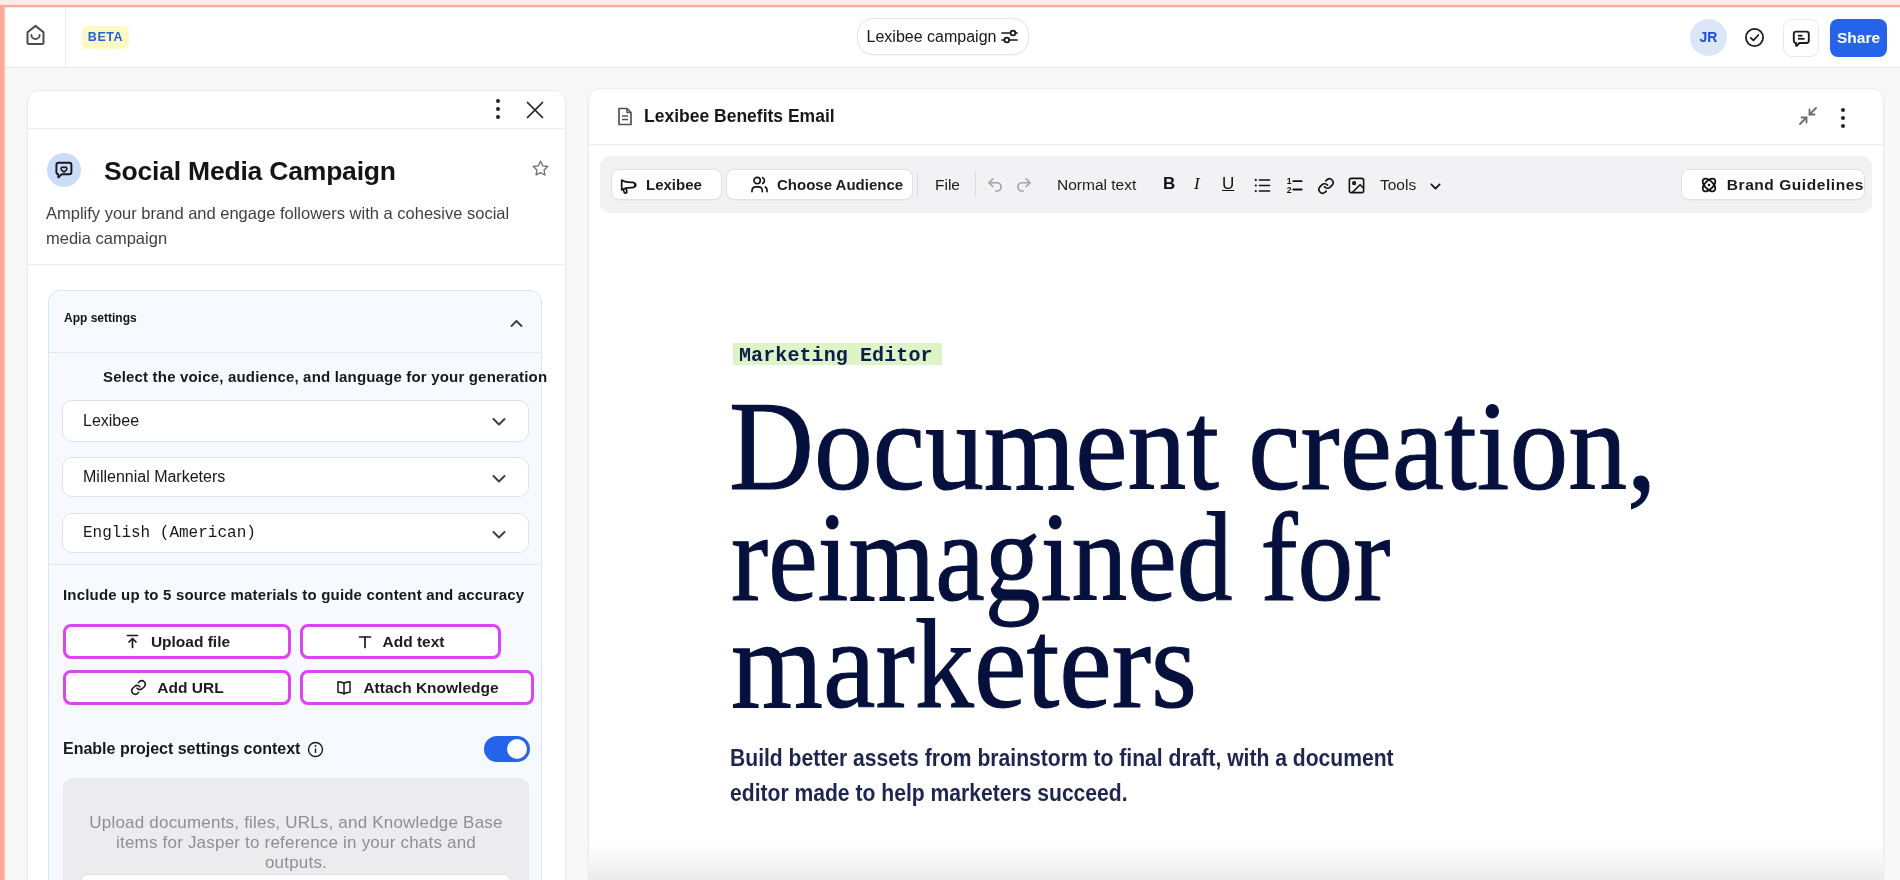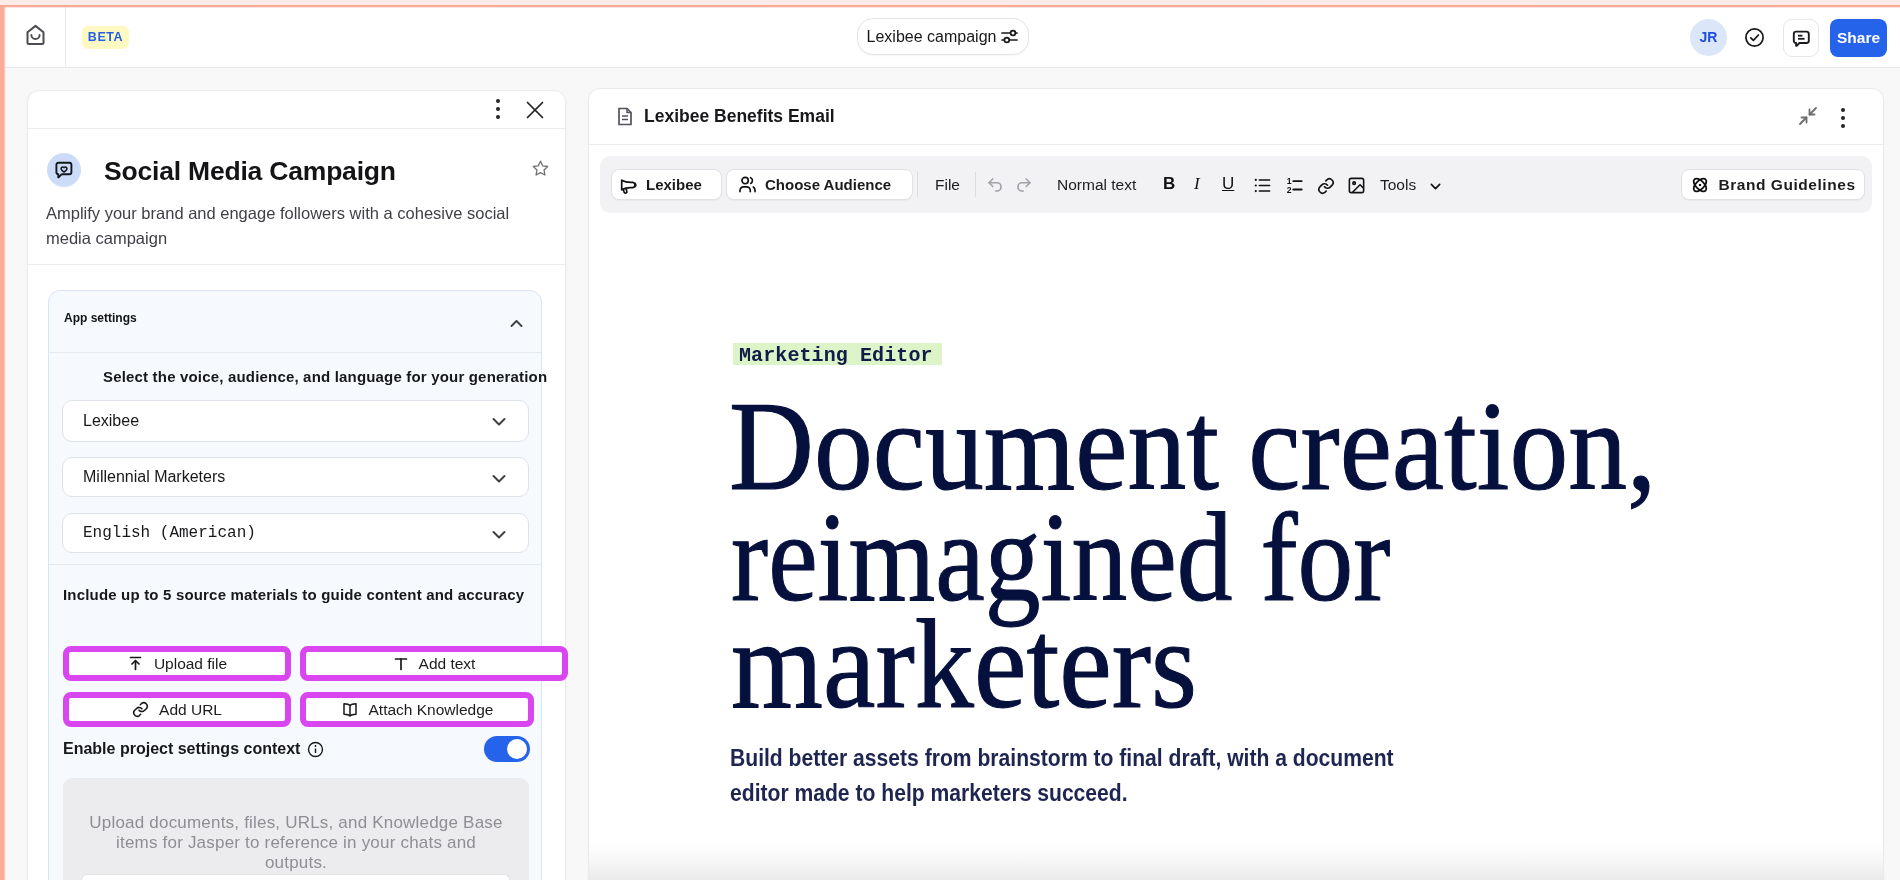--- a/index.html
+++ b/index.html
@@ -50,48 +50,48 @@
   .lbl { font-size:15px; font-weight:bold; color:#18181b; }
   #lbl1 { left:63px; top:368px; letter-spacing:0.18px;margin-left:40px; }
   .sel { position:absolute; left:62px; width:467px; height:42px; background:#fff; border:1px solid #dfe2e8; border-radius:10px;
     font-size:16px; color:#18181b; display:flex; align-items:center; padding-left:20px; }
   .sel svg { position:absolute; right:19px; top:11px; }
   #sel1 { top:400px; }
   #sel2 { top:457px; height:40px; }
   #sel3 { top:513px; height:40px;font-family:Liberation Mono, monospace; }
   #card-div2 { left:48px; top:564px; width:493px; height:1px; background:#e5eaf1; }
   #lbl2 { left:63px; top:586px; letter-spacing:0.18px; }
-  .srcbtn { position:absolute; height:35px; background:#fff; border:6px solid #d946ef; border-radius:8px;
-    font-size:15.5px; font-weight:400; color:#1c1c1f; display:flex; align-items:center; justify-content:center; gap:10px;margin-top:22px; }
+  .srcbtn { position:absolute; height:35px; background:#fff; border:3px solid #d946ef; border-radius:8px;
+    font-size:15.5px; font-weight:700; color:#1c1c1f; display:flex; align-items:center; justify-content:center; gap:10px; }
   #b-upload { left:63px; top:624px; width:228px; }
-  #b-addtext { left:300px; top:624px; width:268px; }
+  #b-addtext { left:300px; top:624px; width:201px; }
   #b-addurl { left:63px; top:670px; width:228px; }
   #b-attach { left:300px; top:670px; width:234px; }
   #lbl3 { left:63px; top:740px; font-size:16px; font-weight:600; color:#18181b; display:flex; align-items:center; gap:7px;}
   #toggle { left:484px; top:736px; width:46px; height:26px; background:#2563eb; border-radius:13px; }
   #toggle::after { content:""; position:absolute; right:3px; top:3px; width:20px; height:20px; border-radius:50%; background:#fff; }
   #graybox { left:63px; top:778px; width:466px; height:120px; background:#ececee; border-radius:9px; }
   #graytext { left:83px; top:813px; width:426px; text-align:center; font-size:17px; letter-spacing:0.2px; line-height:20px; color:#8e8e95; }
   #whitebox { left:81px; top:874px; width:429px; height:6px; background:#fff; border:1px solid #e3e3e6; border-radius:10px 10px 0 0; border-bottom:none;}
 
   
   #epanel { left:588px; top:88px; width:1296px; height:812px; background:#fff; border-radius:12px;
     border:1px solid #ebebee; box-shadow:0 1px 3px rgba(0,0,0,0.04); overflow:hidden; }
   #ep-head { left:588px; top:88px; width:1296px; height:57px; border-bottom:1px solid #ececee; }
   #ep-title { left:644px; top:106px; font-size:17.5px; font-weight:600; color:#18181b; }
   #docic { left:614px; top:106px; }
   #collapseic { left:1798px; top:106px; }
   #ep-kebab { left:1841px; top:108px; }
 
   #toolbar { left:600px; top:156px; width:1272px; height:57px; background:#f2f2f4; border-radius:10px; }
   .tbtn { position:absolute; top:169px; height:31px; background:#fff; border:1px solid #e1e1e5; border-radius:8px;
-    font-size:15px; font-weight:600; color:#1c1c1f; display:flex; align-items:center; justify-content:center; gap:8px;
+    font-size:15px; font-weight:600; color:#1c1c1f; display:flex; align-items:center; justify-content:flex-end; gap:8px;
     box-shadow:0 1px 1px rgba(0,0,0,0.03); }
   #t-lexibee { left:611px; width:111px; justify-content:flex-start; padding-left:8px; }
-  #t-audience { left:726px; width:187px; justify-content:flex-start; padding-left:11px; }
+  #t-audience { left:726px; width:187px; justify-content:flex-start; padding-left:23px; }
   .tsep { position:absolute; top:172px; width:1px; height:25px; background:#dcdce0; }
   .ttxt { position:absolute; font-size:15.5px; color:#1c1c1f; top:176px; }
   #t-brand { left:1681px; width:184px; font-size:15.5px; gap:8px; letter-spacing:0.55px; }
 
   
   #hl { left:733px; top:343px; width:209px; height:22px; background:#dcf4c8; }
   #hltext { left:739px; top:344px; font-family:"Liberation Mono", monospace; font-size:20px; font-weight:bold; color:#111c48; letter-spacing:0.1px;}
   .hline { position:absolute; font-family:"Liberation Serif", serif; font-size:127px; line-height:127px;
     color:#05103c; transform-origin:left top; white-space:nowrap; -webkit-text-stroke:1.1px #05103c; }
   #h1 { left:729px; top:383px; transform:scaleX(0.926); }

